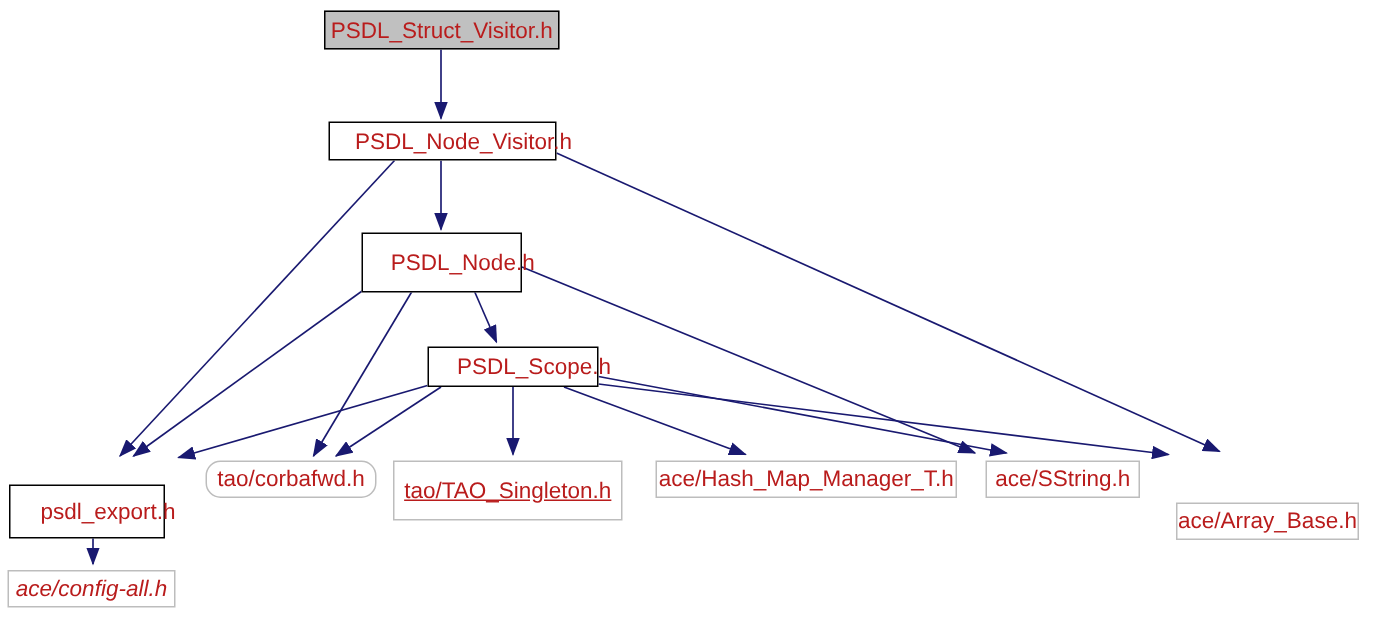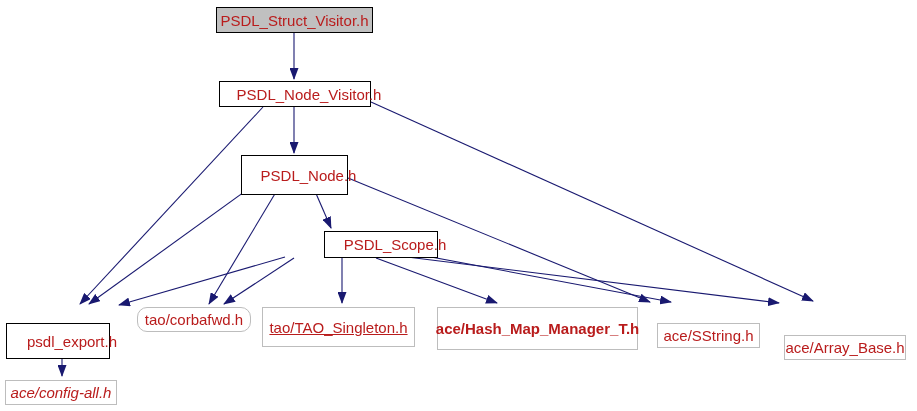--- a/index.html
+++ b/index.html
@@ -74,22 +74,22 @@
         <line x1="376" y1="258" x2="497" y2="303" stroke="#191970" stroke-width="1.1" marker-end="url(#arrowhead)"></line>
         <line x1="399" y1="251" x2="671" y2="302" stroke="#191970" stroke-width="1.1" marker-end="url(#arrowhead)"></line>
         <line x1="399" y1="256" x2="779" y2="303" stroke="#191970" stroke-width="1.1" marker-end="url(#arrowhead)"></line>
         <line x1="62" y1="332" x2="62" y2="376" stroke="#191970" stroke-width="1.1" marker-end="url(#arrowhead)"></line>
       </g>
   </svg>
   <div id="node-layer">
       <div class="node highlight" style="left: 216px; top: 7px; width: 157px; height: 26px;">PSDL_Struct_Visitor.h</div>
       <div class="node main" style="left: 219px; top: 81px; width: 152px; height: 26px;">PSDL_Node_Visitor.h</div>
       <div class="node main" style="left: 241px; top: 155px; width: 107px; height: 40px;">PSDL_Node.h</div>
-      <div class="node main" style="left: 285px; top: 231px; width: 114px; height: 27px; margin-left: 39px;">PSDL_Scope.h</div>
+      <div class="node main" style="left: 285px; top: 231px; width: 114px; height: 27px;">PSDL_Scope.h</div>
       <div class="node main" style="left: 6px; top: 307px; width: 104px; height: 36px; margin-top: 16px;">psdl_export.h</div>
       <div class="node external" style="left: 137px; top: 307px; width: 114px; height: 25px; border-radius: 10px;">tao/corbafwd.h</div>
       <div class="node external" style="left: 262px; top: 307px; width: 153px; height: 40px; text-decoration: underline;">tao/TAO_Singleton.h</div>
-      <div class="node external" style="left: 437px; top: 307px; width: 201px; height: 43px; font-weight: bold;">ace/Hash_Map_Manager_T.h</div>
-      <div class="node external" style="left: 657px; top: 307px; width: 103px; height: 25px; margin-top: 16px;">ace/SString.h</div>
+      <div class="node external" style="left: 437px; top: 307px; width: 201px; height: 25px;">ace/Hash_Map_Manager_T.h</div>
+      <div class="node external" style="left: 657px; top: 307px; width: 103px; height: 25px;">ace/SString.h</div>
       <div class="node external" style="left: 784px; top: 307px; width: 122px; height: 25px; margin-top: 28px;">ace/Array_Base.h</div>
       <div class="node external" style="left: 5px; top: 380px; width: 112px; height: 25px; font-style: italic;">ace/config-all.h</div>
     </div>
 </div>
 
 </body></html>

